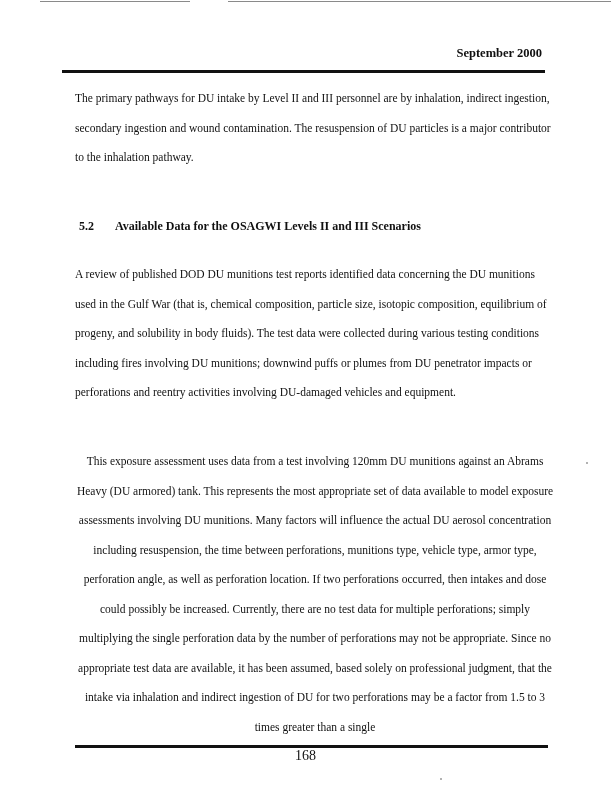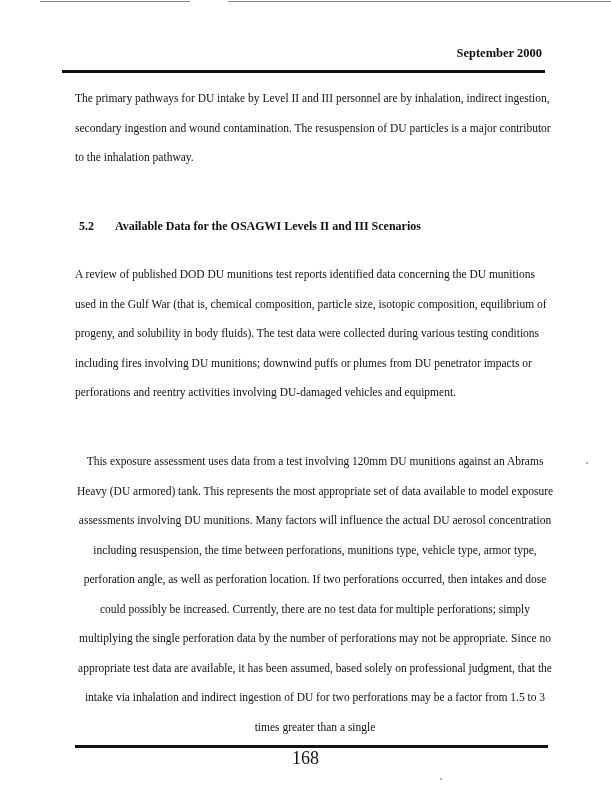--- a/index.html
+++ b/index.html
@@ -85,21 +85,21 @@
       width: 473px;
       height: 3px;
       background: #111;
     }
     .page-number {
       position: absolute;
       top: 748px;
       left: 0;
       width: 611px;
       text-align: center;
-      font-size: 18px;
+      font-size: 14px;
     }
     .speck {
       position: absolute;
       width: 2px;
       height: 2px;
       background: #999;
       border-radius: 1px;
     }
   </style>
 </head>

